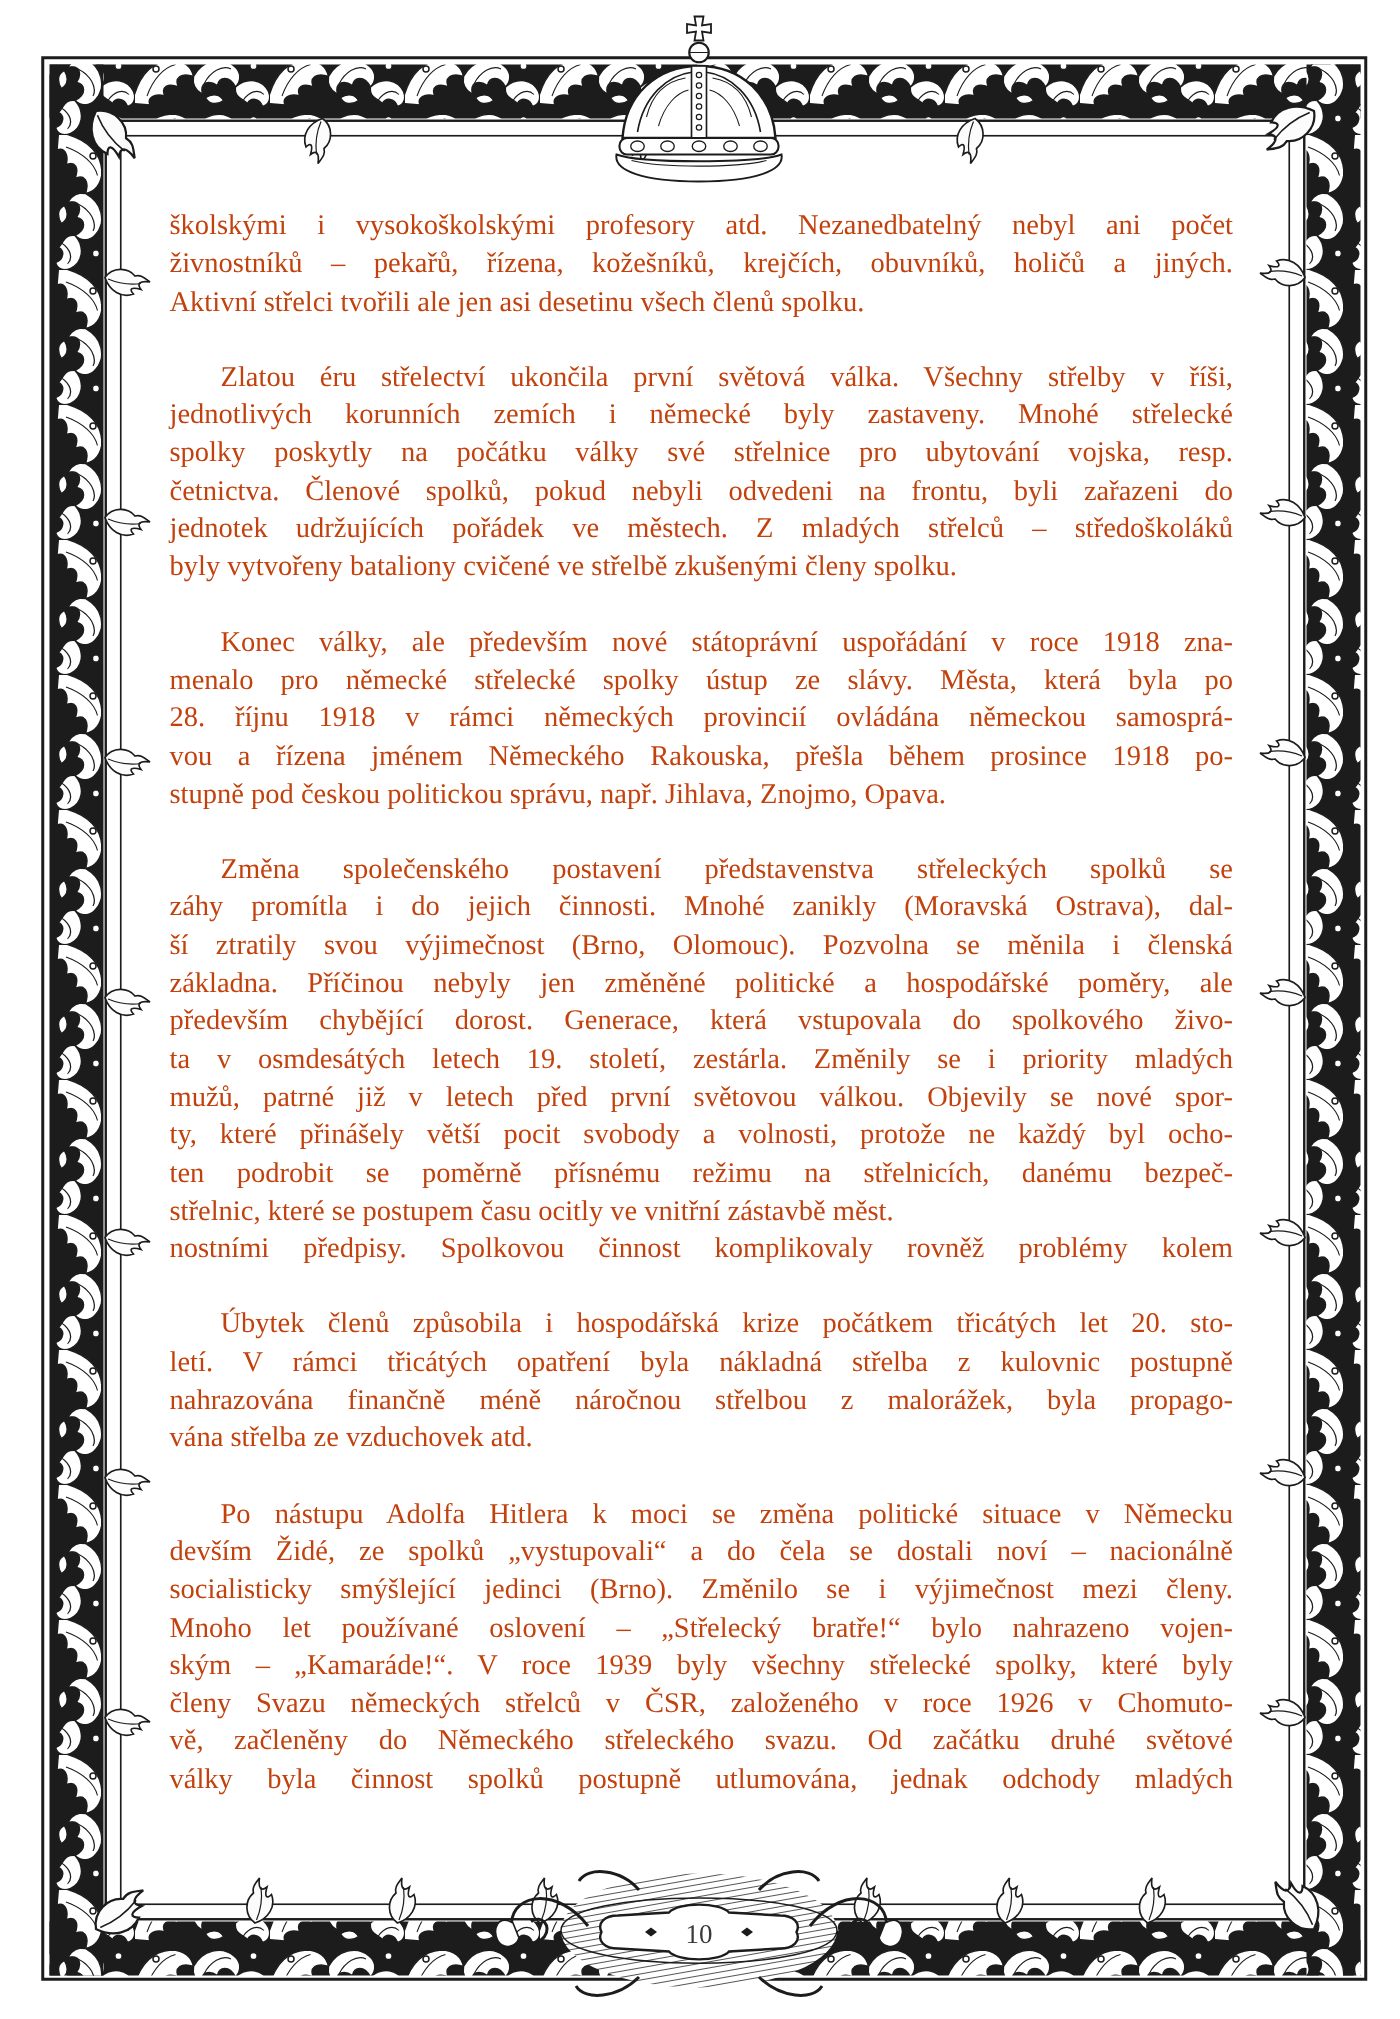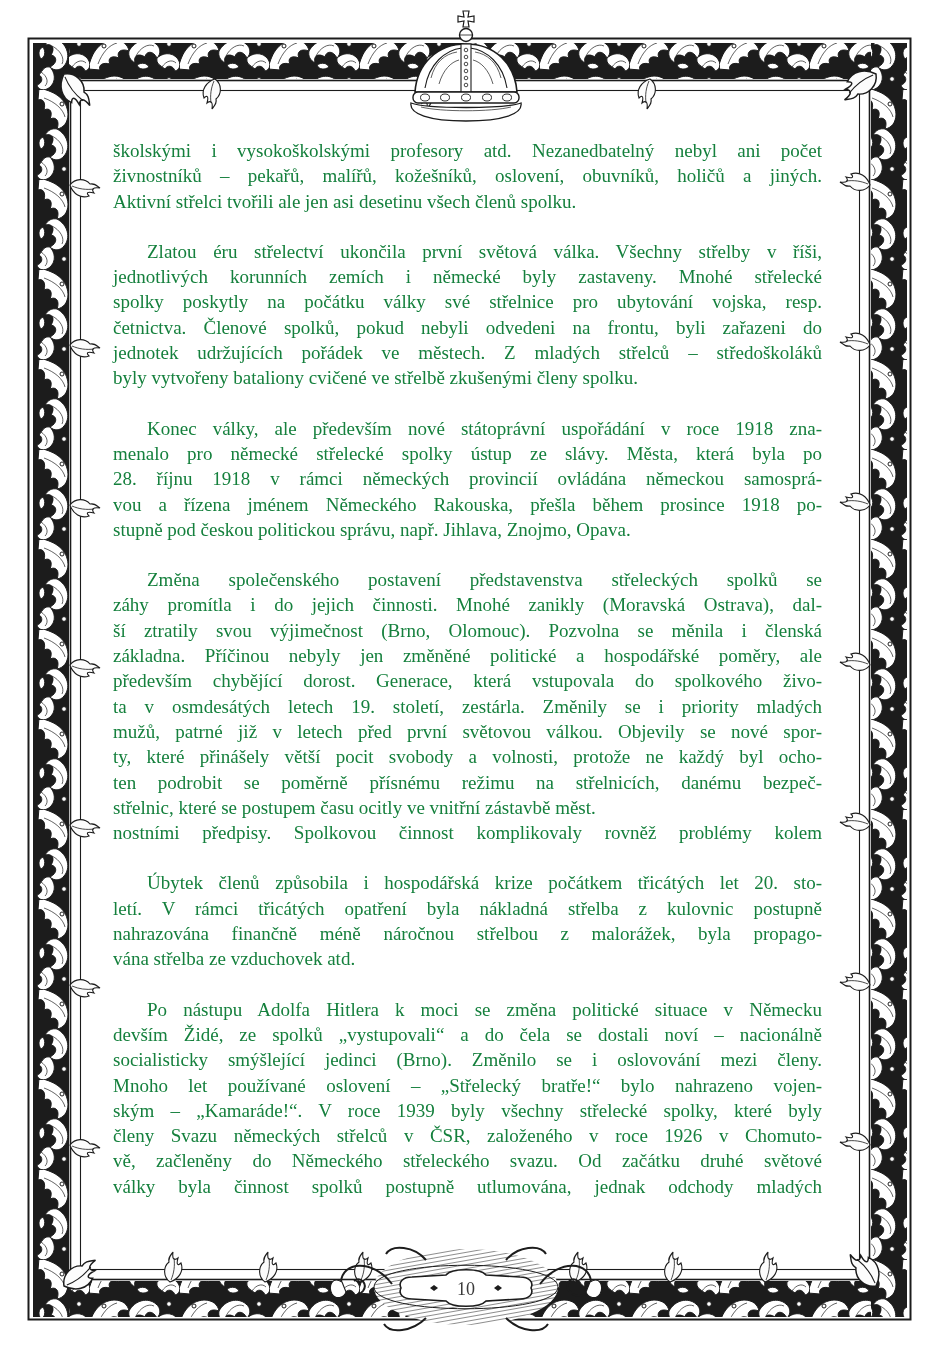--- a/index.html
+++ b/index.html
@@ -8,21 +8,21 @@
     width:933px;height:1346px;
     background:#ffffff;
     overflow:hidden;
     font-family:"Liberation Serif","DejaVu Serif",serif;
   }
   .frame{position:absolute;left:0;top:0;z-index:1;}
   .crown{position:absolute;left:401px;top:8px;z-index:3;}
   .footer-orn{position:absolute;left:326px;top:1240px;z-index:3;}
   .text-block{
     position:absolute;left:113px;top:138px;width:709px;z-index:4;
-    font-size:19px;line-height:25.3px;color:#15803d;
+    font-size:19px;line-height:25.3px;color:#c2410c;
   }
   .para{margin:0 0 25px 0;}
   .line{
     text-align:justify;
     text-align-last:justify;
   }
   .line.end{text-align-last:left;}
   .line.indent{text-indent:34px;}
   .page-num{
     position:absolute;left:326px;top:1272px;width:280px;z-index:5;
@@ -146,21 +146,21 @@
       <ellipse cx="106" cy="89.5" rx="4.5" ry="3.5" stroke-width="0.9"></ellipse>
 
       <path d="M10 95 C8 106 28 113 65 113 C102 113 122 106 120 95 C104 101 26 101 10 95 Z" stroke-width="1.3"></path>
       <path d="M20 99 C40 104 90 104 110 99" fill="none" stroke-width="0.7"></path>
     </g>
   </svg>
 
   <div class="text-block" id="paragraphs">
       <div class="para">
         <div class="line">školskými i vysokoškolskými profesory atd. Nezanedbatelný nebyl ani počet</div>
-        <div class="line">živnostníků – pekařů, malířů, kožešníků, oslovení, obuvníků, holičů a jiných.</div>
+        <div class="line">živnostníků – pekařů, řízena, kožešníků, krejčích, obuvníků, holičů a jiných.</div>
         <div class="line end">Aktivní střelci tvořili ale jen asi desetinu všech členů spolku.</div>
       </div>
       <div class="para">
         <div class="line indent">Zlatou éru střelectví ukončila první světová válka. Všechny střelby v říši,</div>
         <div class="line">jednotlivých korunních zemích i německé byly zastaveny. Mnohé střelecké</div>
         <div class="line">spolky poskytly na počátku války své střelnice pro ubytování vojska, resp.</div>
         <div class="line">četnictva. Členové spolků, pokud nebyli odvedeni na frontu, byli zařazeni do</div>
         <div class="line">jednotek udržujících pořádek ve městech. Z mladých střelců – středoškoláků</div>
         <div class="line end">byly vytvořeny bataliony cvičené ve střelbě zkušenými členy spolku.</div>
       </div>
@@ -186,21 +186,21 @@
       </div>
       <div class="para">
         <div class="line indent">Úbytek členů způsobila i hospodářská krize počátkem třicátých let 20. sto-</div>
         <div class="line">letí. V rámci třicátých opatření byla nákladná střelba z kulovnic postupně</div>
         <div class="line">nahrazována finančně méně náročnou střelbou z malorážek, byla propago-</div>
         <div class="line end">vána střelba ze vzduchovek atd.</div>
       </div>
       <div class="para">
         <div class="line indent">Po nástupu Adolfa Hitlera k moci se změna politické situace v Německu</div>
         <div class="line">devším Židé, ze spolků „vystupovali“ a do čela se dostali noví – nacionálně</div>
-        <div class="line">socialisticky smýšlející jedinci (Brno). Změnilo se i oslovování mezi členy.</div>
+        <div class="line">socialisticky smýšlející jedinci (Brno). Změnilo se i výjimečnost mezi členy.</div>
         <div class="line">Mnoho let používané oslovení – „Střelecký bratře!“ bylo nahrazeno vojen-</div>
         <div class="line">ským – „Kamaráde!“. V roce 1939 byly všechny střelecké spolky, které byly</div>
         <div class="line">členy Svazu německých střelců v ČSR, založeného v roce 1926 v Chomuto-</div>
         <div class="line">vě, začleněny do Německého střeleckého svazu. Od začátku druhé světové</div>
         <div class="line">války byla činnost spolků postupně utlumována, jednak odchody mladých</div>
       </div>
     </div>
 
   <svg class="footer-orn" width="280" height="100" viewBox="0 0 280 100">
     <defs>

